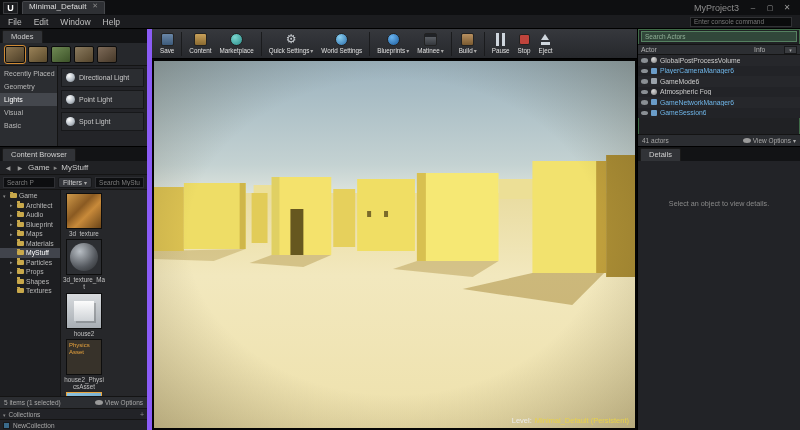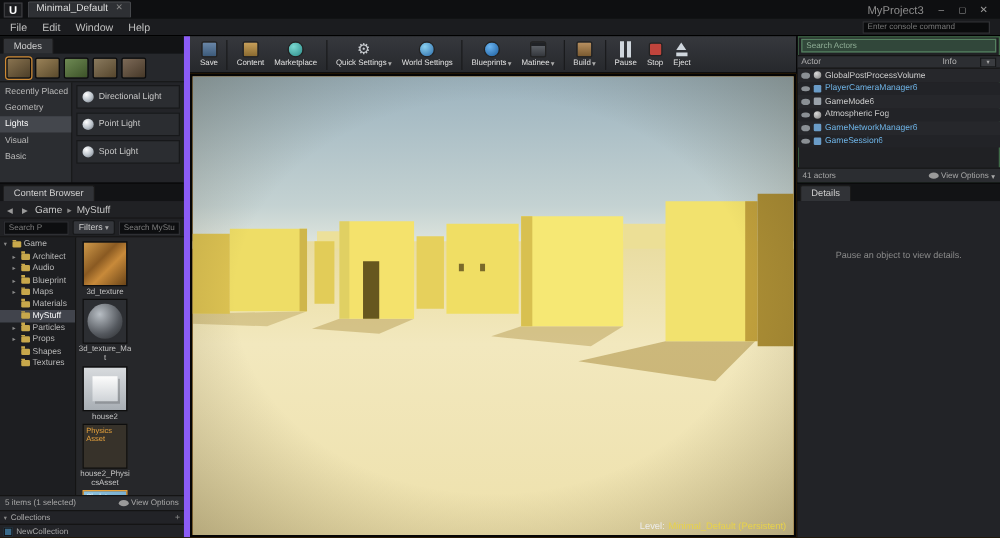--- a/index.html
+++ b/index.html
@@ -133,21 +133,21 @@
   .i-world{background:radial-gradient(circle at 35% 30%,#8ad0f0,#2a6aa8);border-radius:50%;border:1px solid #222}
   .i-bp{background:radial-gradient(circle at 35% 30%,#6ab4f0,#1a5a9a);border-radius:50%;border:1px solid #222}
   .i-matinee{background:linear-gradient(#202226 0 3px,#5a5e64 3px,#34373c);border:1px solid #222}
   .i-build{background:linear-gradient(#b89060,#7a5a30);border:1px solid #222}
   .i-pause{background:linear-gradient(90deg,transparent 0 2px,#cfd6dd 2px 5px,transparent 5px 8px,#cfd6dd 8px 11px,transparent 11px)}
   .i-stop{background:#c0443c;border:1px solid #222;width:11px;height:11px;margin:1px}
   .i-eject::before{content:"";position:absolute;left:2px;top:1px;border-left:4.5px solid transparent;
         border-right:4.5px solid transparent;border-bottom:6px solid #cfd6dd}
   .i-eject::after{content:"";position:absolute;left:2px;top:9px;width:9px;height:2.5px;background:#cfd6dd}
 
-  .viewport{flex:1;position:relative;border:2px solid #050505;min-height:0;background:#a16207}
+  .viewport{flex:1;position:relative;border:2px solid #050505;min-height:0;background:#7f1d1d}
   .viewport svg{position:absolute;inset:0;width:100%;height:100%}
   .level-label{position:absolute;right:6px;bottom:3px;font-size:7.5px;display:flex;gap:3px}
   .level-prefix{color:#ececec}.level-name{color:#e8d24a}
 
   
   .right{width:163px;display:flex;flex-direction:column;border-left:1px solid #000;background:#202124;flex:none}
   .outliner{height:117px;display:flex;flex-direction:column;flex:none;box-shadow:inset 0 0 0 1px #3f6a47}
   .ol-search{margin:2px 3px;height:11px;background:#31473a;border:1px solid #558060;color:#9ab8a2;
         font-size:6.5px;padding:0 3px;font-family:"Liberation Sans",sans-serif;flex:none}
   .ol-search::placeholder{color:#8fae96}
@@ -536,19 +536,19 @@
             <span class="caret"></span>
           </div>
         </div>
       </div>
 
       <div class="details">
         <div class="panel-tabs">
           <div class="panel-tab">Details</div>
         </div>
         <div class="details-body">
-          <span>Pause an object to view details.</span>
+          <span>Select an object to view details.</span>
         </div>
       </div>
     </div>
 
   </div>
 </div>
 
 </body></html>

